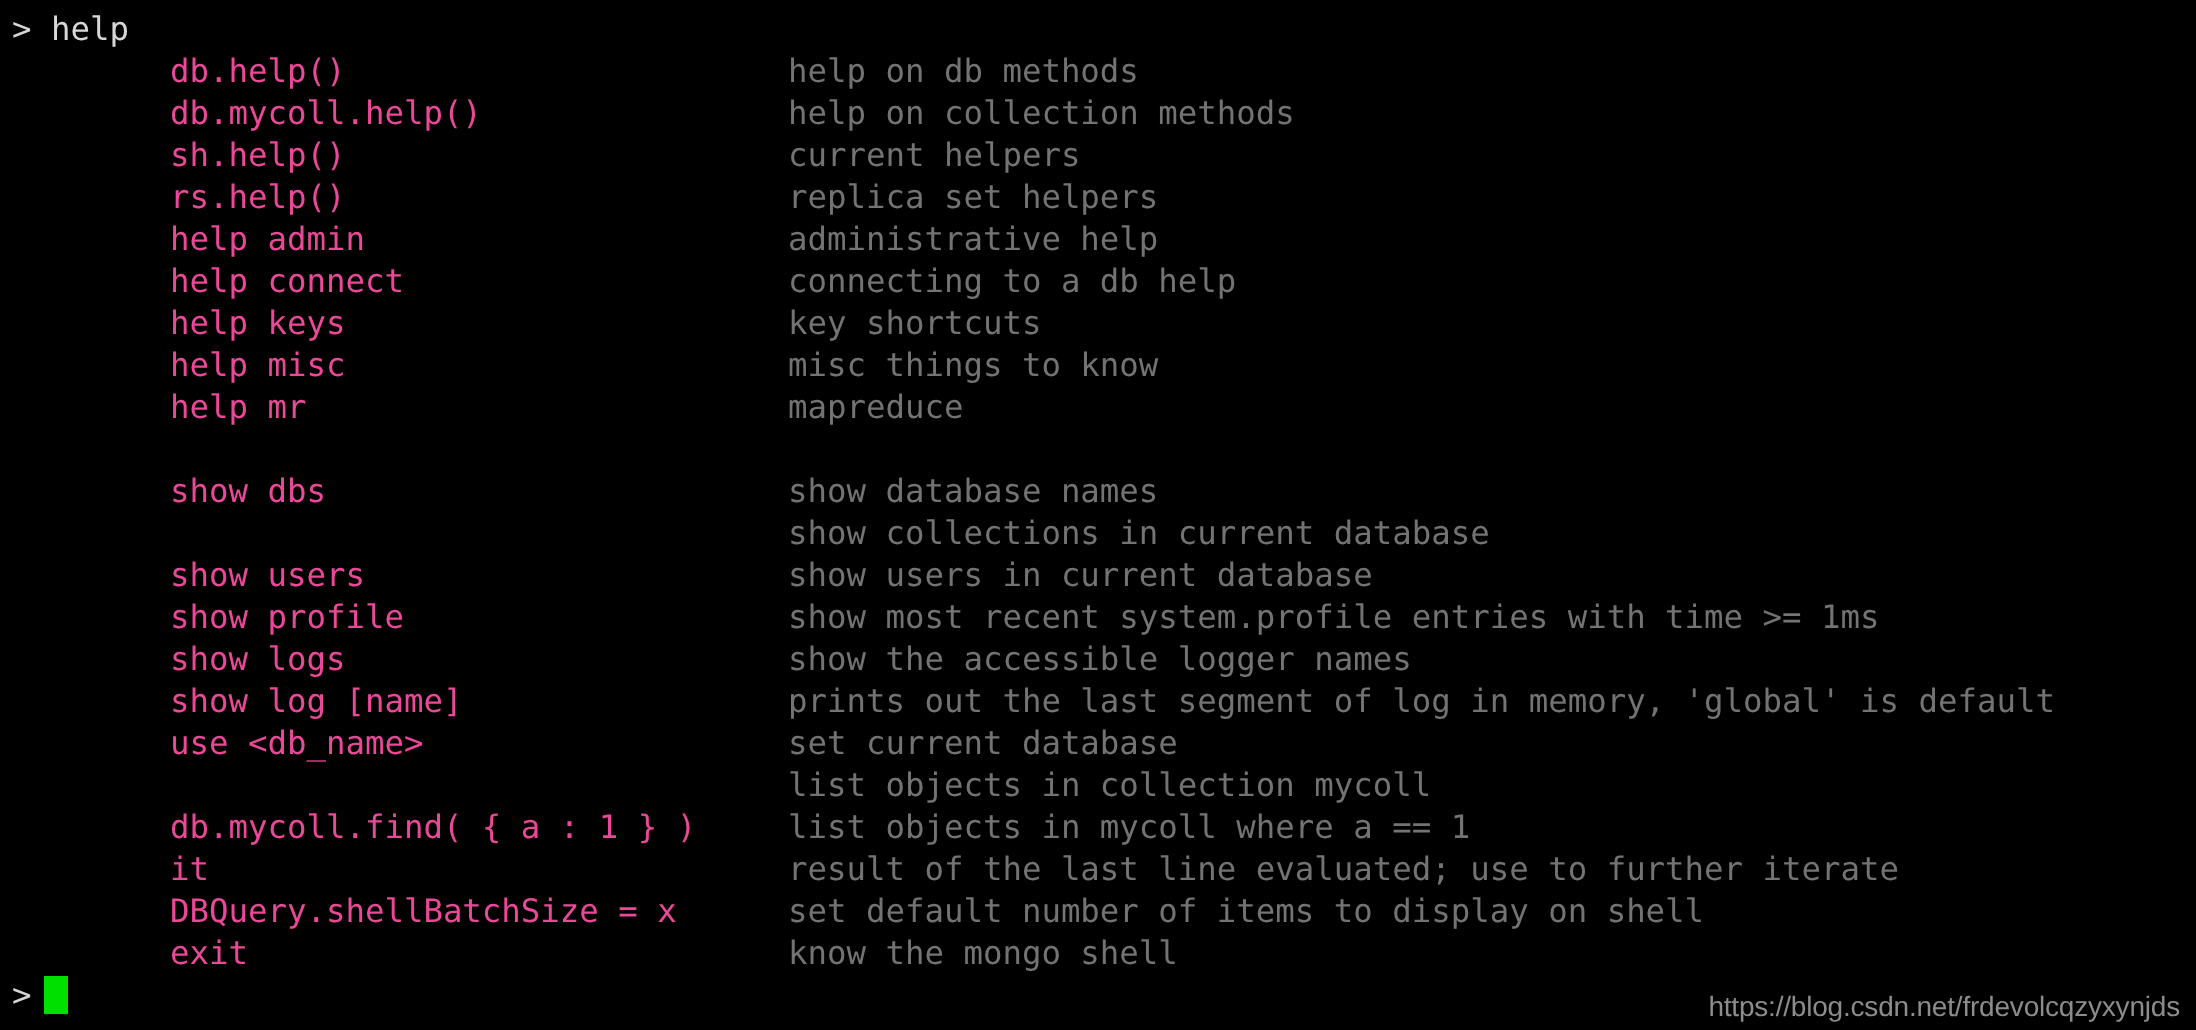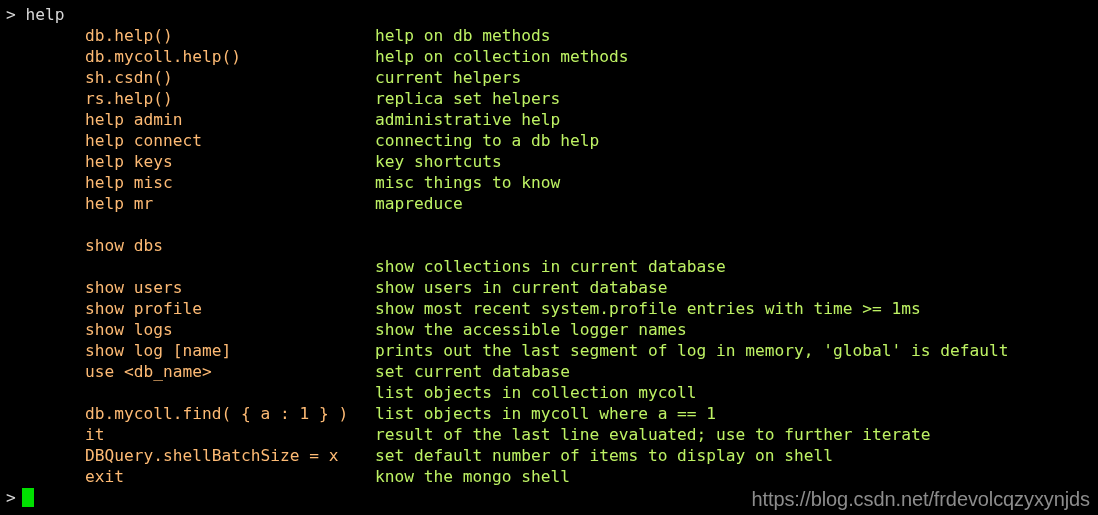--- a/index.html
+++ b/index.html
@@ -44,28 +44,28 @@
   }
   .cmd-line {
     position: relative;
     height: 21px;
   }
   .col-cmd {
     position: absolute;
     left: 85px;
     top: 0;
     white-space: pre;
-    color: #fdba74;
+    color: #ec4899;
   }
   .col-desc {
     position: absolute;
-    left: 375px;
+    left: 394px;
     top: 0;
     white-space: pre;
-    color: #bef264;
+    color: #737373;
   }
   .cursor-line {
     position: relative;
     height: 21px;
     padding-left: 6px;
     white-space: pre;
   }
   .cursor-block {
     display: inline-block;
     width: 12px;
@@ -73,42 +73,42 @@
     background: #00e000;
     vertical-align: -4px;
     margin-left: 6px;
   }
   #watermark {
     position: absolute;
     right: 8px;
     bottom: 4px;
     color: #8c8c8c;
     font-family: "Liberation Sans", "DejaVu Sans", sans-serif;
-    font-size: 20px;
+    font-size: 14px;
     letter-spacing: -0.1px;
     white-space: pre;
   }
 </style>
 </head>
 <body>
 
 <div id="terminal">
 
   <div class="line"><span class="prompt-sym">&gt;</span><span> </span><span>help</span></div>
 
   <div class="cmd-line">
     <span class="col-cmd">db.help()</span>
     <span class="col-desc">help on db methods</span>
   </div>
   <div class="cmd-line">
     <span class="col-cmd">db.mycoll.help()</span>
     <span class="col-desc">help on collection methods</span>
   </div>
   <div class="cmd-line">
-    <span class="col-cmd">sh.csdn()</span>
+    <span class="col-cmd">sh.help()</span>
     <span class="col-desc">current helpers</span>
   </div>
   <div class="cmd-line">
     <span class="col-cmd">rs.help()</span>
     <span class="col-desc">replica set helpers</span>
   </div>
   <div class="cmd-line">
     <span class="col-cmd">help admin</span>
     <span class="col-desc">administrative help</span>
   </div>
@@ -126,20 +126,21 @@
   </div>
   <div class="cmd-line">
     <span class="col-cmd">help mr</span>
     <span class="col-desc">mapreduce</span>
   </div>
 
   <div class="line blank"></div>
 
   <div class="cmd-line">
     <span class="col-cmd">show dbs</span>
+    <span class="col-desc">show database names</span>
   </div>
   <div class="cmd-line">
     <span class="col-desc">show collections in current database</span>
   </div>
   <div class="cmd-line">
     <span class="col-cmd">show users</span>
     <span class="col-desc">show users in current database</span>
   </div>
   <div class="cmd-line">
     <span class="col-cmd">show profile</span>

